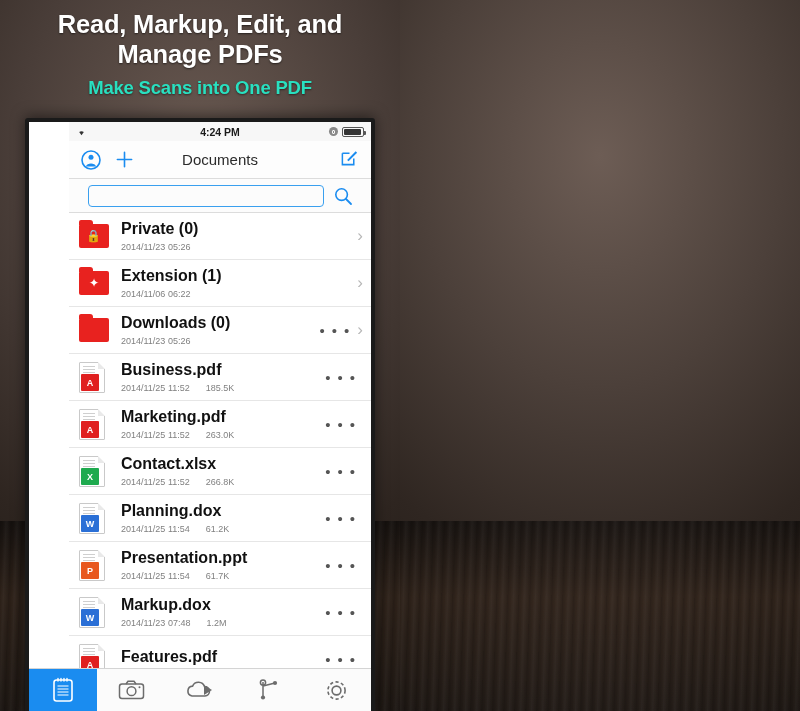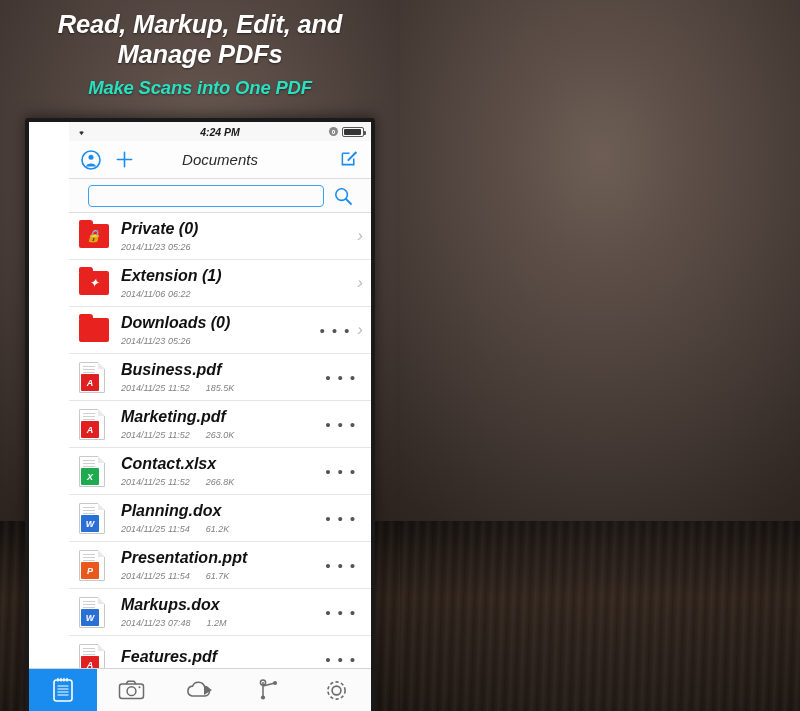--- a/index.html
+++ b/index.html
@@ -10,21 +10,20 @@
     position: relative;
   }
   .page {
     position: absolute; inset: 0;
     display: flex;
   }
   .panel {
     position: relative;
     width: 400px; height: 711px;
     overflow: hidden;
-    font-style: italic;
   }
   
   .bg-left {
     position: absolute; inset: 0;
     background:
       radial-gradient(ellipse 120% 85% at 50% 22%, #6a5a52 0%, #4a3e39 38%, #2e2520 70%, #1d1713 100%),
       linear-gradient(180deg,#3b302a 0%, #2a211c 55%, #7b4a1f 82%, #9c6327 100%);
     background-blend-mode: normal, multiply;
   }
   .bg-right {
@@ -410,21 +409,21 @@
               <span class="dots">• • •</span>
             </div>
             <div class="row">
               <div class="ico">
                 <div class="docicon">
                   <div class="lines"></div>
                   <div class="badge doc">W</div>
                 </div>
               </div>
               <div class="txt">
-                <div class="name">Markups.dox</div>
+                <div class="name">Markup.dox</div>
                 <div class="meta">
                   <span>2014/11/23 07:48</span>
                   <span>1.2M</span>
                 </div>
               </div>
               <span class="dots">• • •</span>
             </div>
             <div class="row">
               <div class="ico">
                 <div class="docicon">

